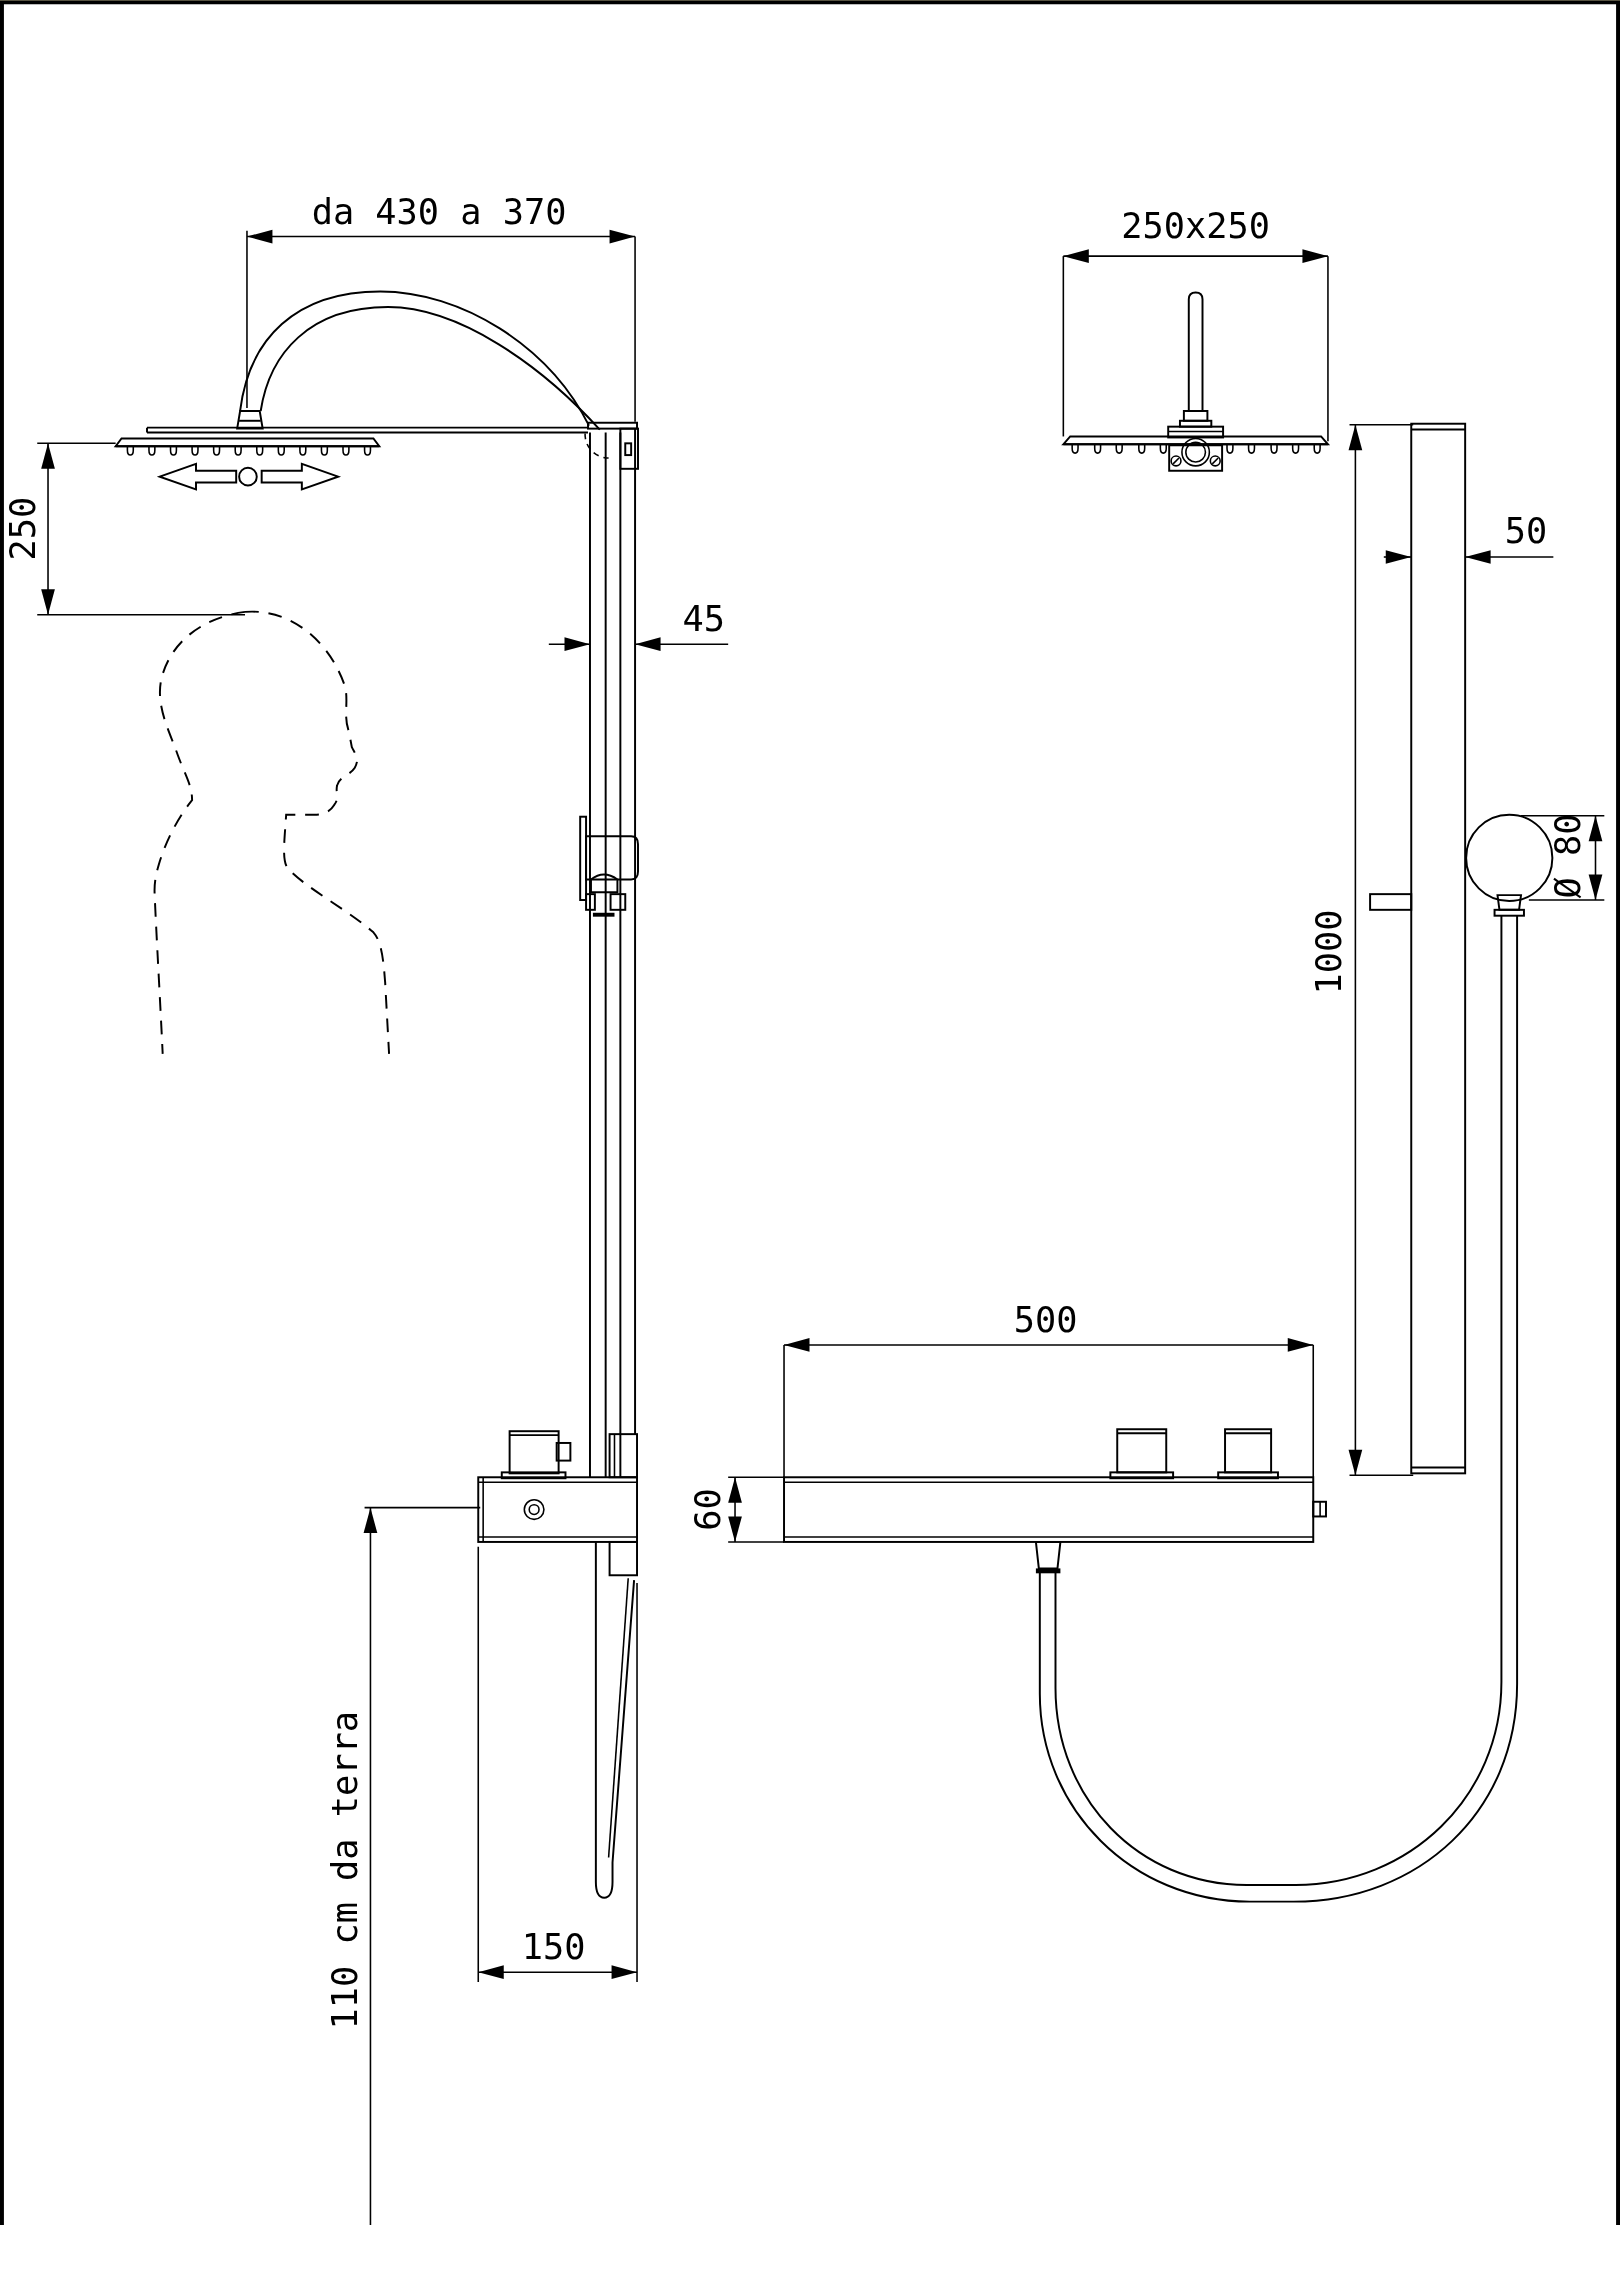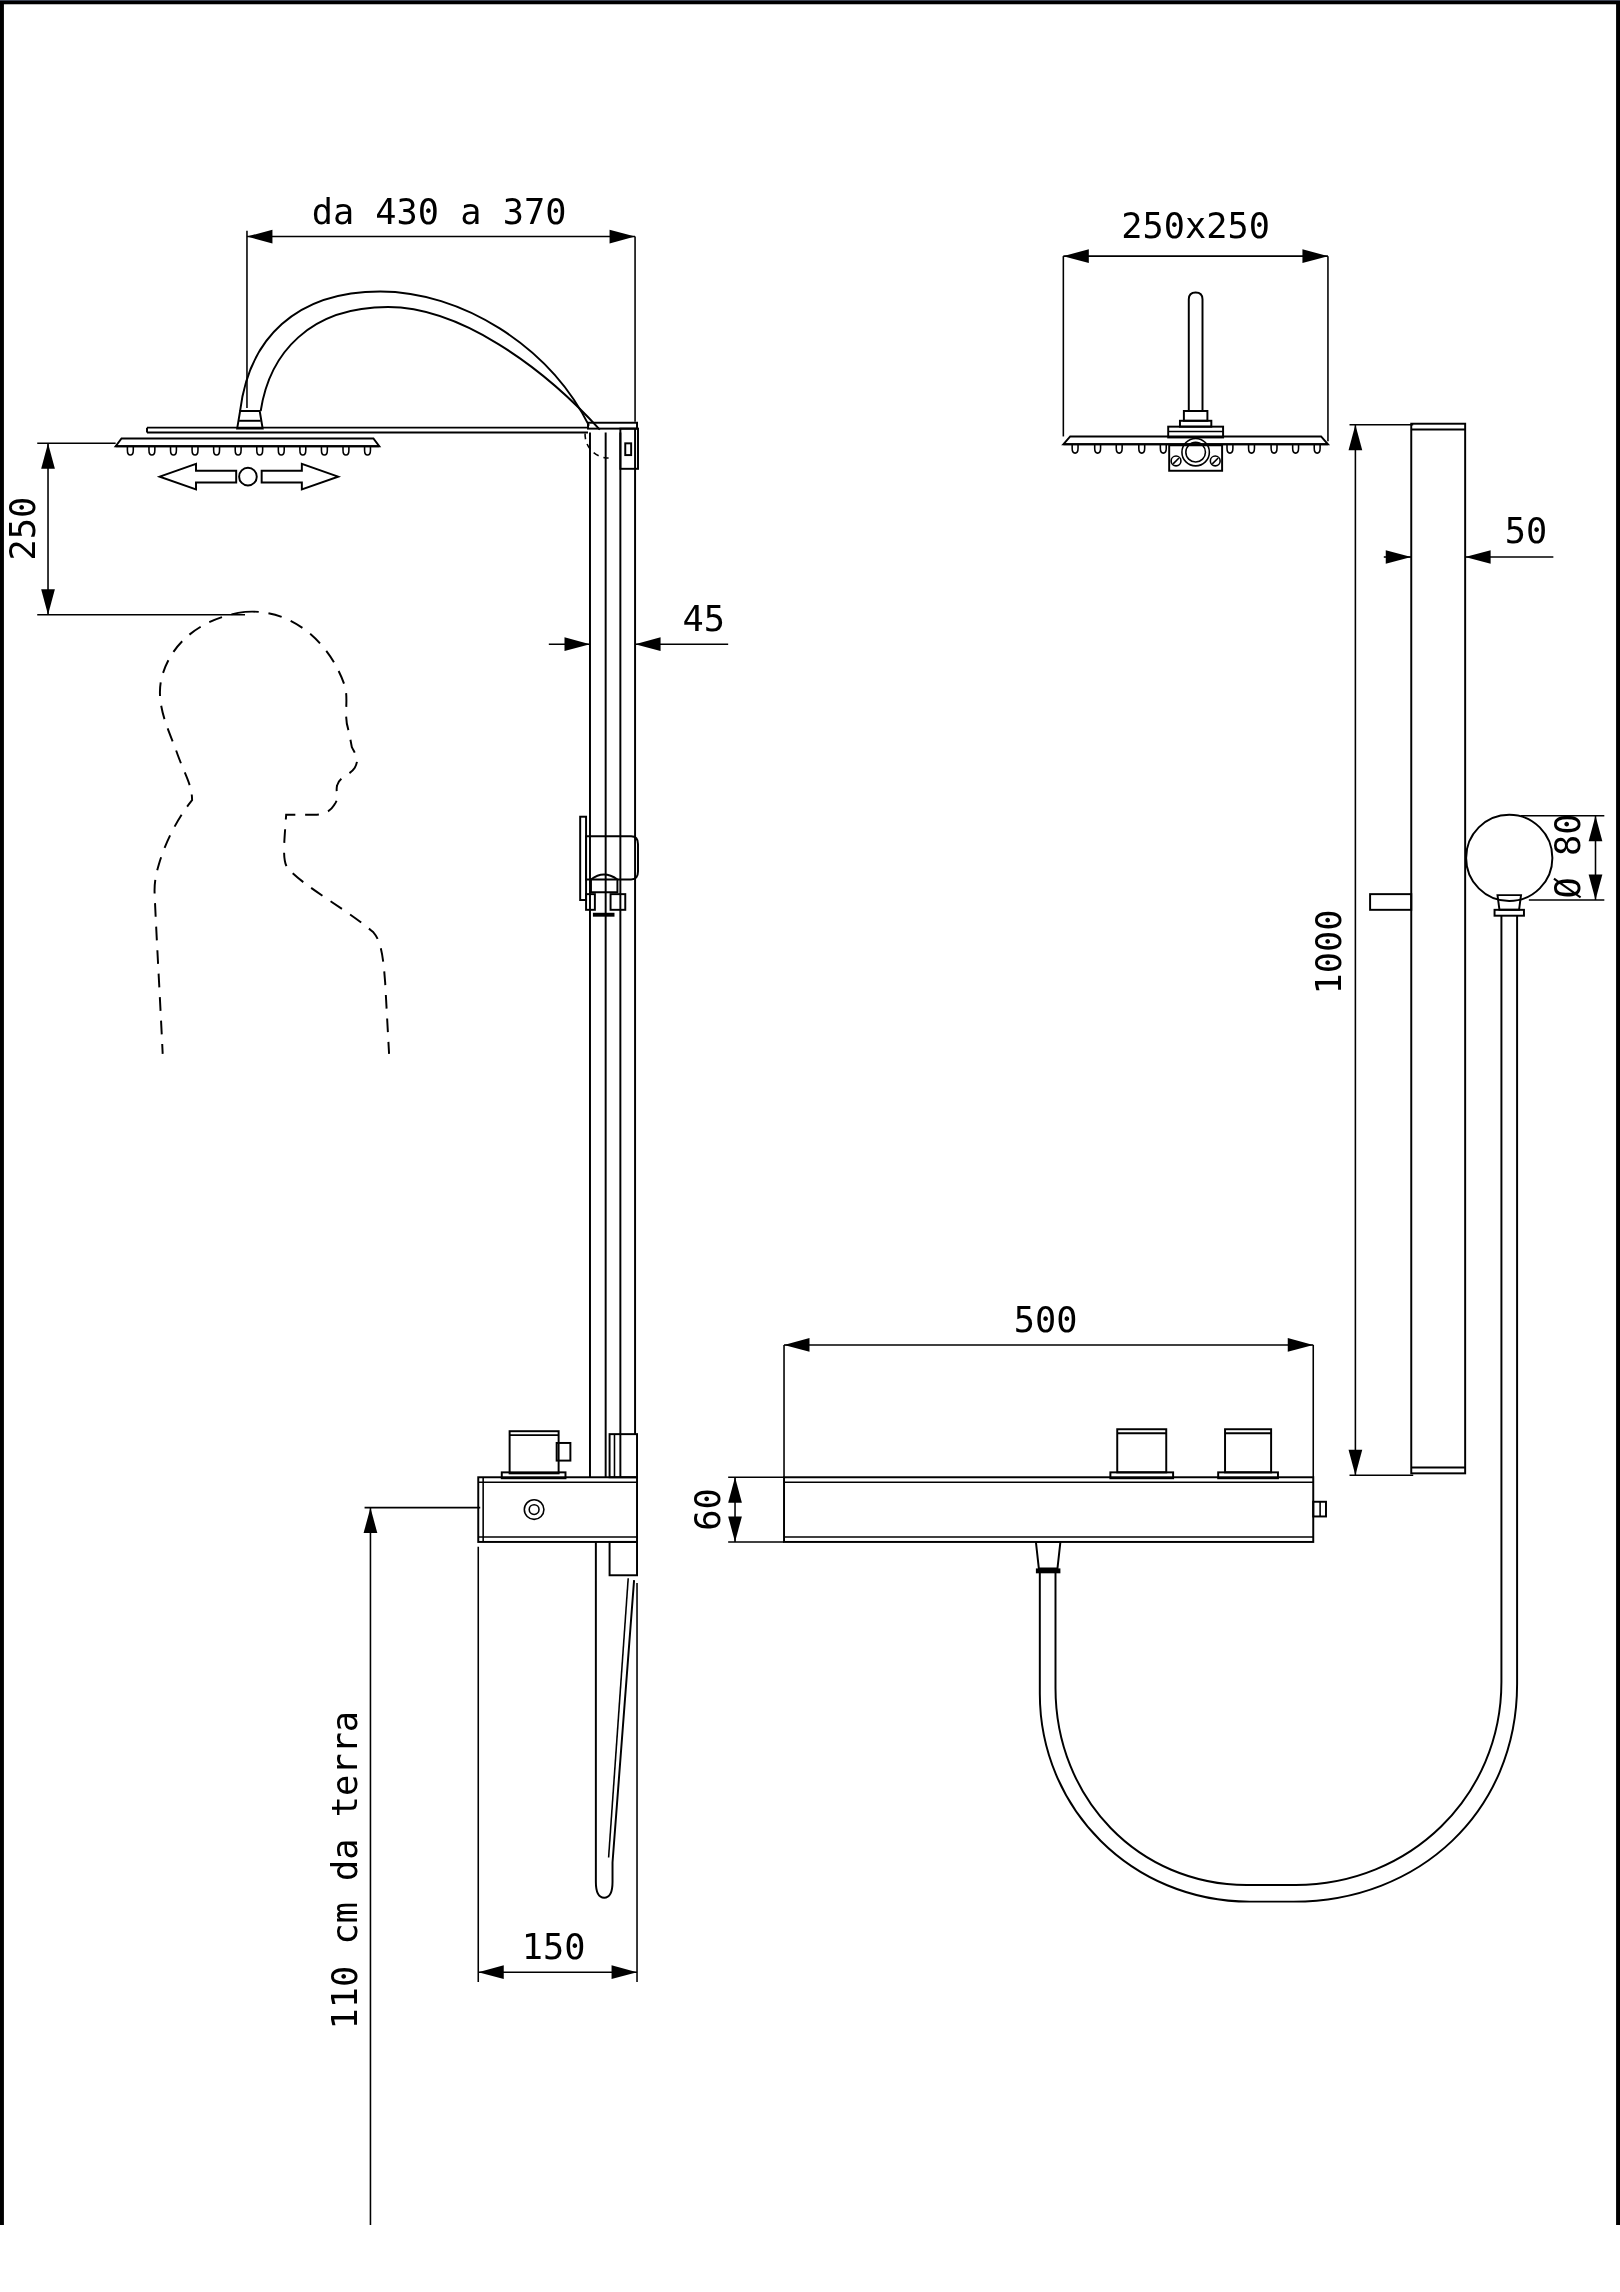--- a/index.html
+++ b/index.html
@@ -1,16 +1,16 @@
 <!DOCTYPE html>
 <html><head>
 <meta charset="utf-8">
 <style>
   html,body{margin:0;padding:0;background:#ffffff;}
-  #page{position:relative;width:1620px;height:2225px;background:#1d4ed8;overflow:hidden;}
+  #page{position:relative;width:1620px;height:2225px;background:#fde047;overflow:hidden;}
   svg{display:block;width:1620px;height:2293px;}
   .ln{stroke:#000;stroke-width:2;fill:none;}
   .thin{stroke:#000;stroke-width:1.6;fill:none;}
   .dash{stroke:#000;stroke-width:2;fill:none;stroke-dasharray:14 10;}
   .hid{stroke:#000;stroke-width:1.6;fill:none;stroke-dasharray:6 5;}
   .ar{fill:#000;stroke:none;}
   text{font-family:"DejaVu Sans Mono","Liberation Mono",monospace;font-size:36px;fill:#000;}
 </style>
 </head>
 <body>

